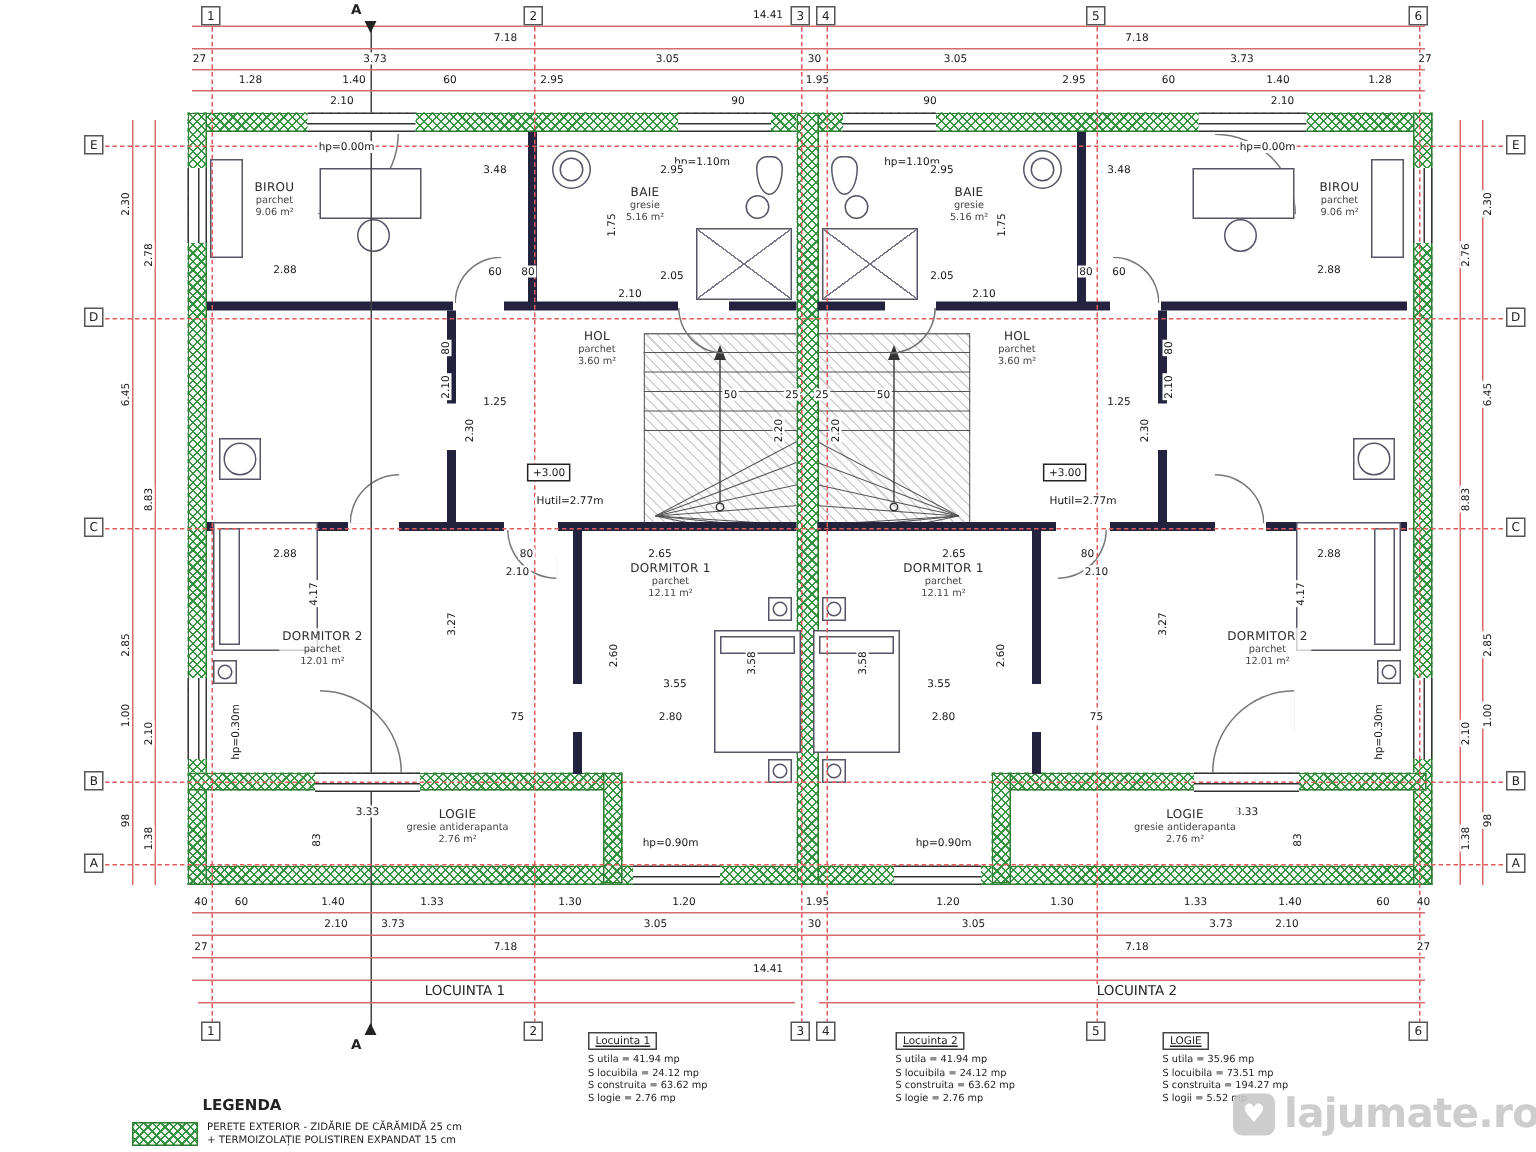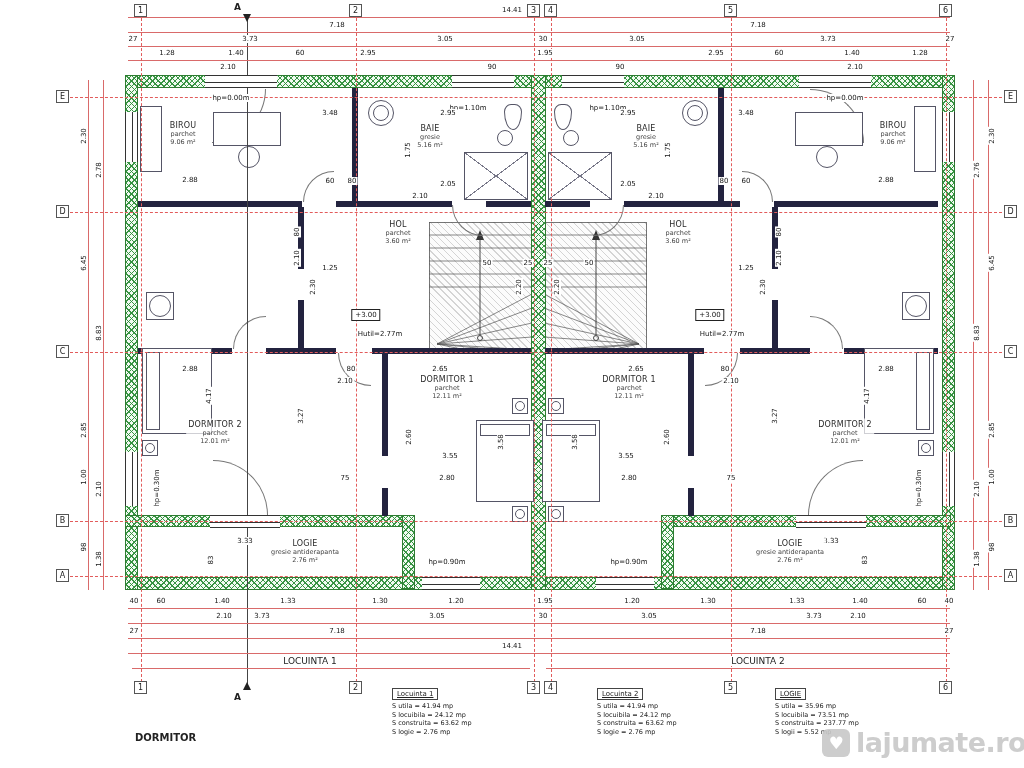--- a/index.html
+++ b/index.html
@@ -197,21 +197,28 @@
   <div class="abs fur" style="left:142px;top:348px;width:70px;height:86px"></div>
   <div class="abs fur" style="left:864px;top:348px;width:70px;height:86px"></div>
   <div class="abs fur" style="left:146px;top:352px;width:14px;height:78px"></div>
   <div class="abs fur" style="left:916px;top:352px;width:14px;height:78px"></div>
   <div class="abs fur ns" style="left:142px;top:440px;width:16px;height:16px"></div>
   <div class="abs fur ns" style="left:918px;top:440px;width:16px;height:16px"></div>
   <div class="abs fur ns" style="left:146px;top:292px;width:28px;height:28px"></div>
   <div class="abs fur ns" style="left:902px;top:292px;width:28px;height:28px"></div>
 
   <div class="abs" style="left:88px;top:732px;width:430px;z-index:7">
-    <div style="font-size:10px;font-weight:bold;margin-left:47px">DORMITOR</div>
+    <div style="font-size:10px;font-weight:bold;margin-left:47px">LEGENDA</div>
+    <div style="position:relative;margin-top:4px;height:20px">
+      <div class="wx" style="position:absolute;left:0;top:1px;width:44px;height:16px"></div>
+      <div style="position:absolute;left:50px;top:0" class="legend-text">
+        <div>PERETE EXTERIOR - ZIDĂRIE DE CĂRĂMIDĂ 25 cm</div>
+        <div>+ TERMOIZOLAȚIE POLISTIREN EXPANDAT 15 cm</div>
+      </div>
+    </div>
 
   </div>
 
   <div id="watermark" class="abs" style="left:822px;top:727px">
     <span class="wicon">♥</span>
     <span class="wtext">lajumate.ro</span>
   </div>
 
 <div class="abs axis-v" style="left: 141px; top: 18px; height: 664px;"></div>
     <div class="abs bubble" style="left: 134px; top: 4px;">1</div>
@@ -451,14 +458,14 @@
     </div>
     <div class="abs room" style="left: 790px; top: 551px;">
       <div class="rn">LOGIE</div>
       <div class="rs">gresie antiderapanta</div>
       <div class="ra">2.76 m²</div>
     </div>
     <div class="abs loclabel" style="left: 310px; top: 656px;">LOCUINTA 1</div>
     <div class="abs loclabel" style="left: 758px; top: 656px;">LOCUINTA 2</div>
     <div class="abs stable" style="left: 392px; top: 688px; width: 100px;"><div class="stitle">Locuinta 1</div><div class="srow">S utila = 41.94 mp</div><div class="srow">S locuibila = 24.12 mp</div><div class="srow">S construita = 63.62 mp</div><div class="srow">S logie = 2.76 mp</div></div>
     <div class="abs stable" style="left: 597px; top: 688px; width: 100px;"><div class="stitle">Locuinta 2</div><div class="srow">S utila = 41.94 mp</div><div class="srow">S locuibila = 24.12 mp</div><div class="srow">S construita = 63.62 mp</div><div class="srow">S logie = 2.76 mp</div></div>
-    <div class="abs stable" style="left: 775px; top: 688px; width: 112px;"><div class="stitle">LOGIE</div><div class="srow">S utila = 35.96 mp</div><div class="srow">S locuibila = 73.51 mp</div><div class="srow">S construita = 237.77 mp</div><div class="srow">S logii = 5.52 mp</div></div>
+    <div class="abs stable" style="left: 775px; top: 688px; width: 112px;"><div class="stitle">LOGIE</div><div class="srow">S utila = 35.96 mp</div><div class="srow">S locuibila = 73.51 mp</div><div class="srow">S construita = 194.27 mp</div><div class="srow">S logii = 5.52 mp</div></div>
   </div>
 
 </body></html>

